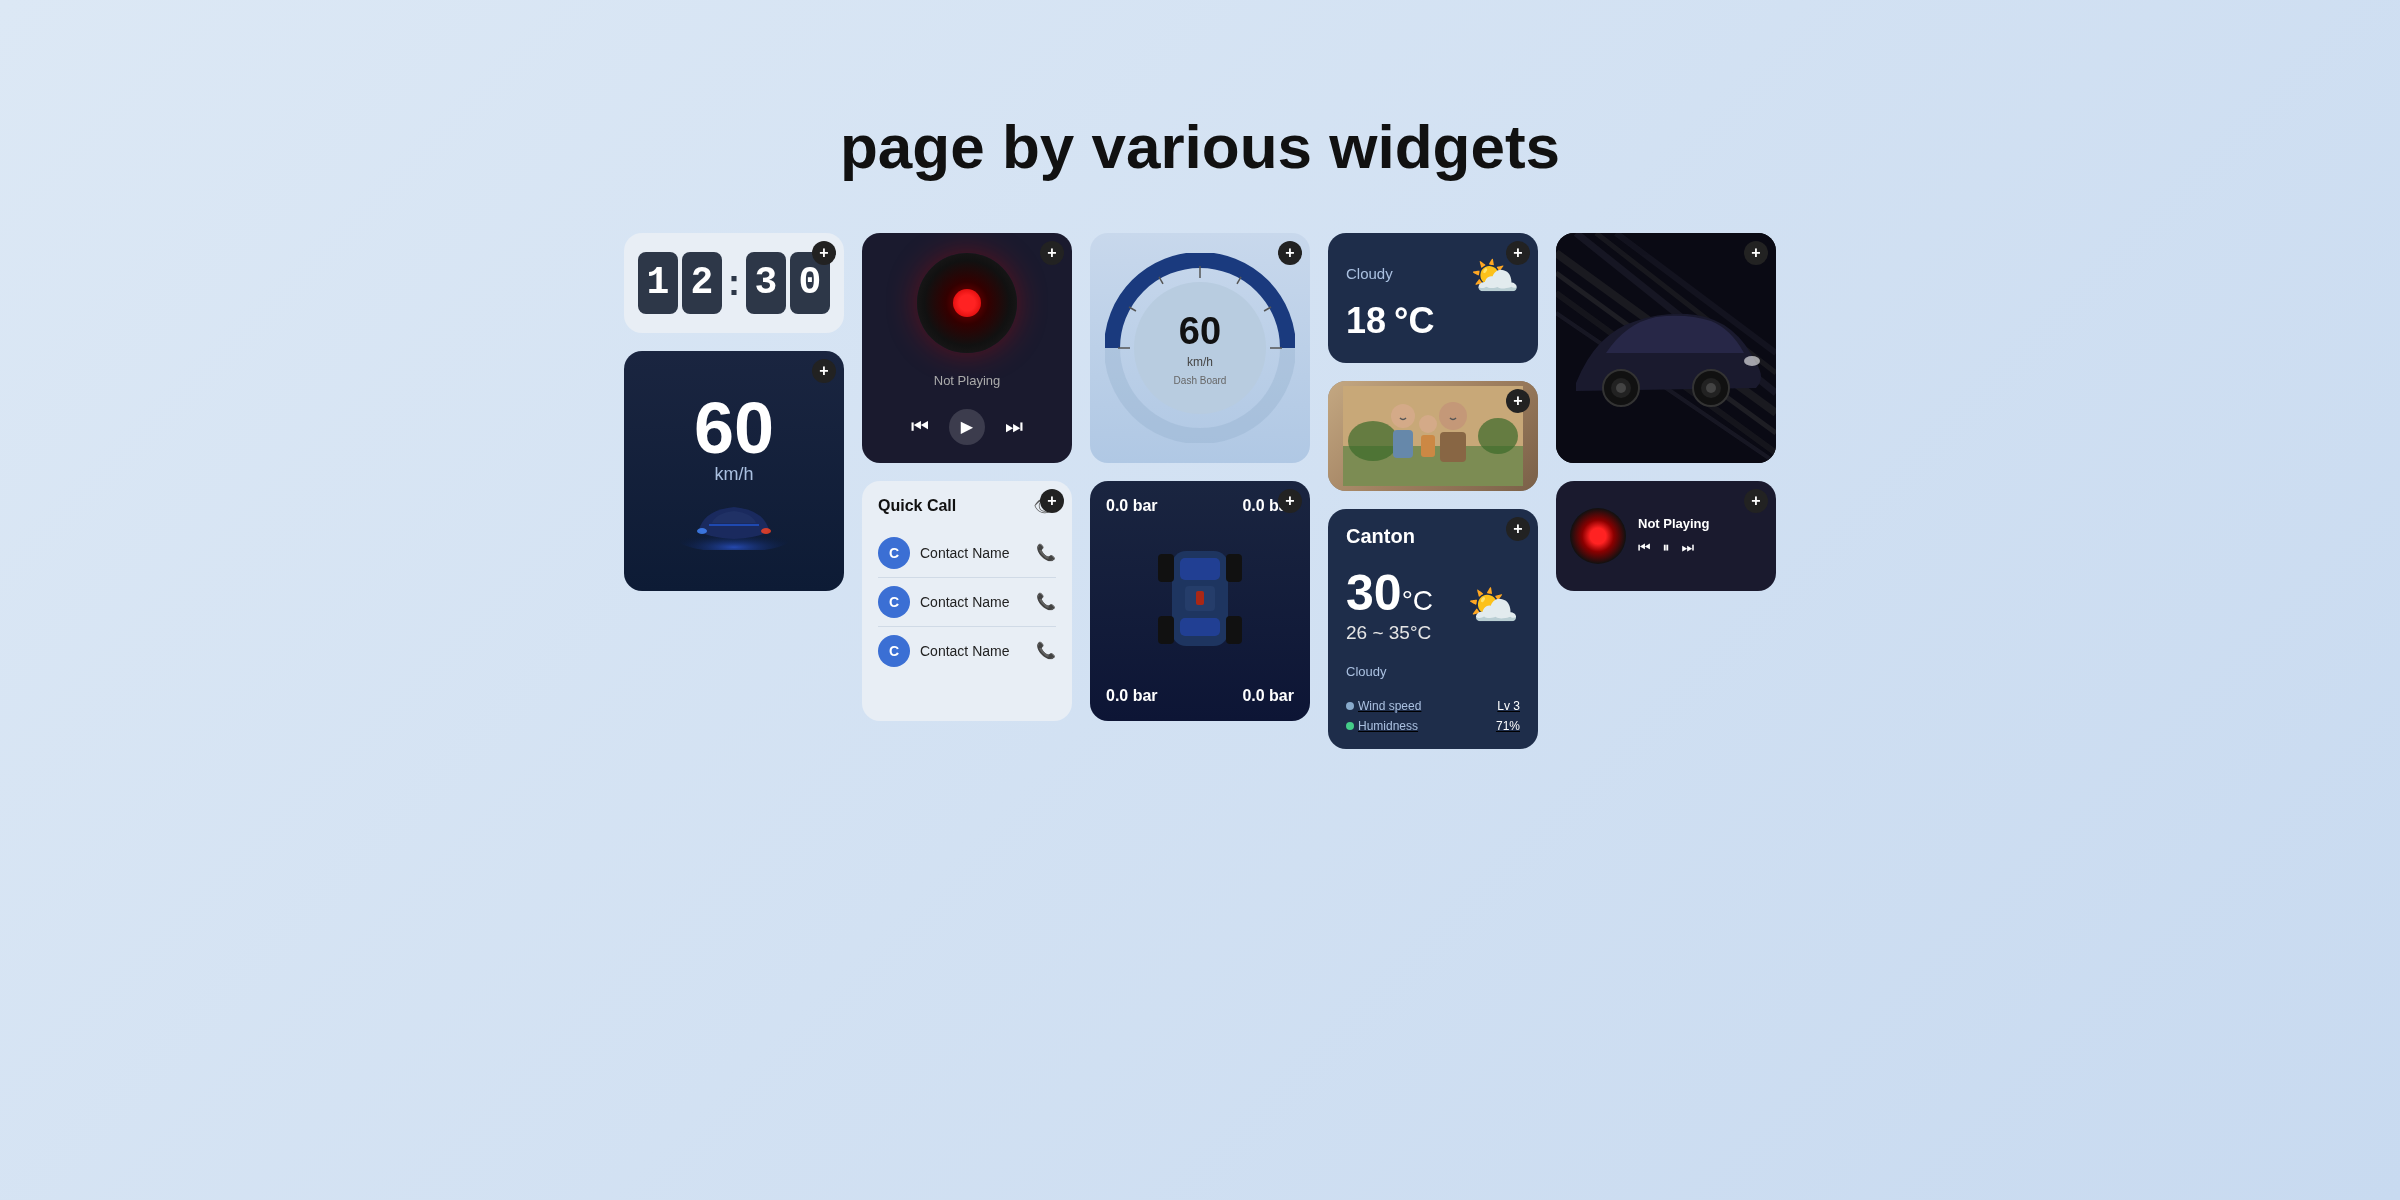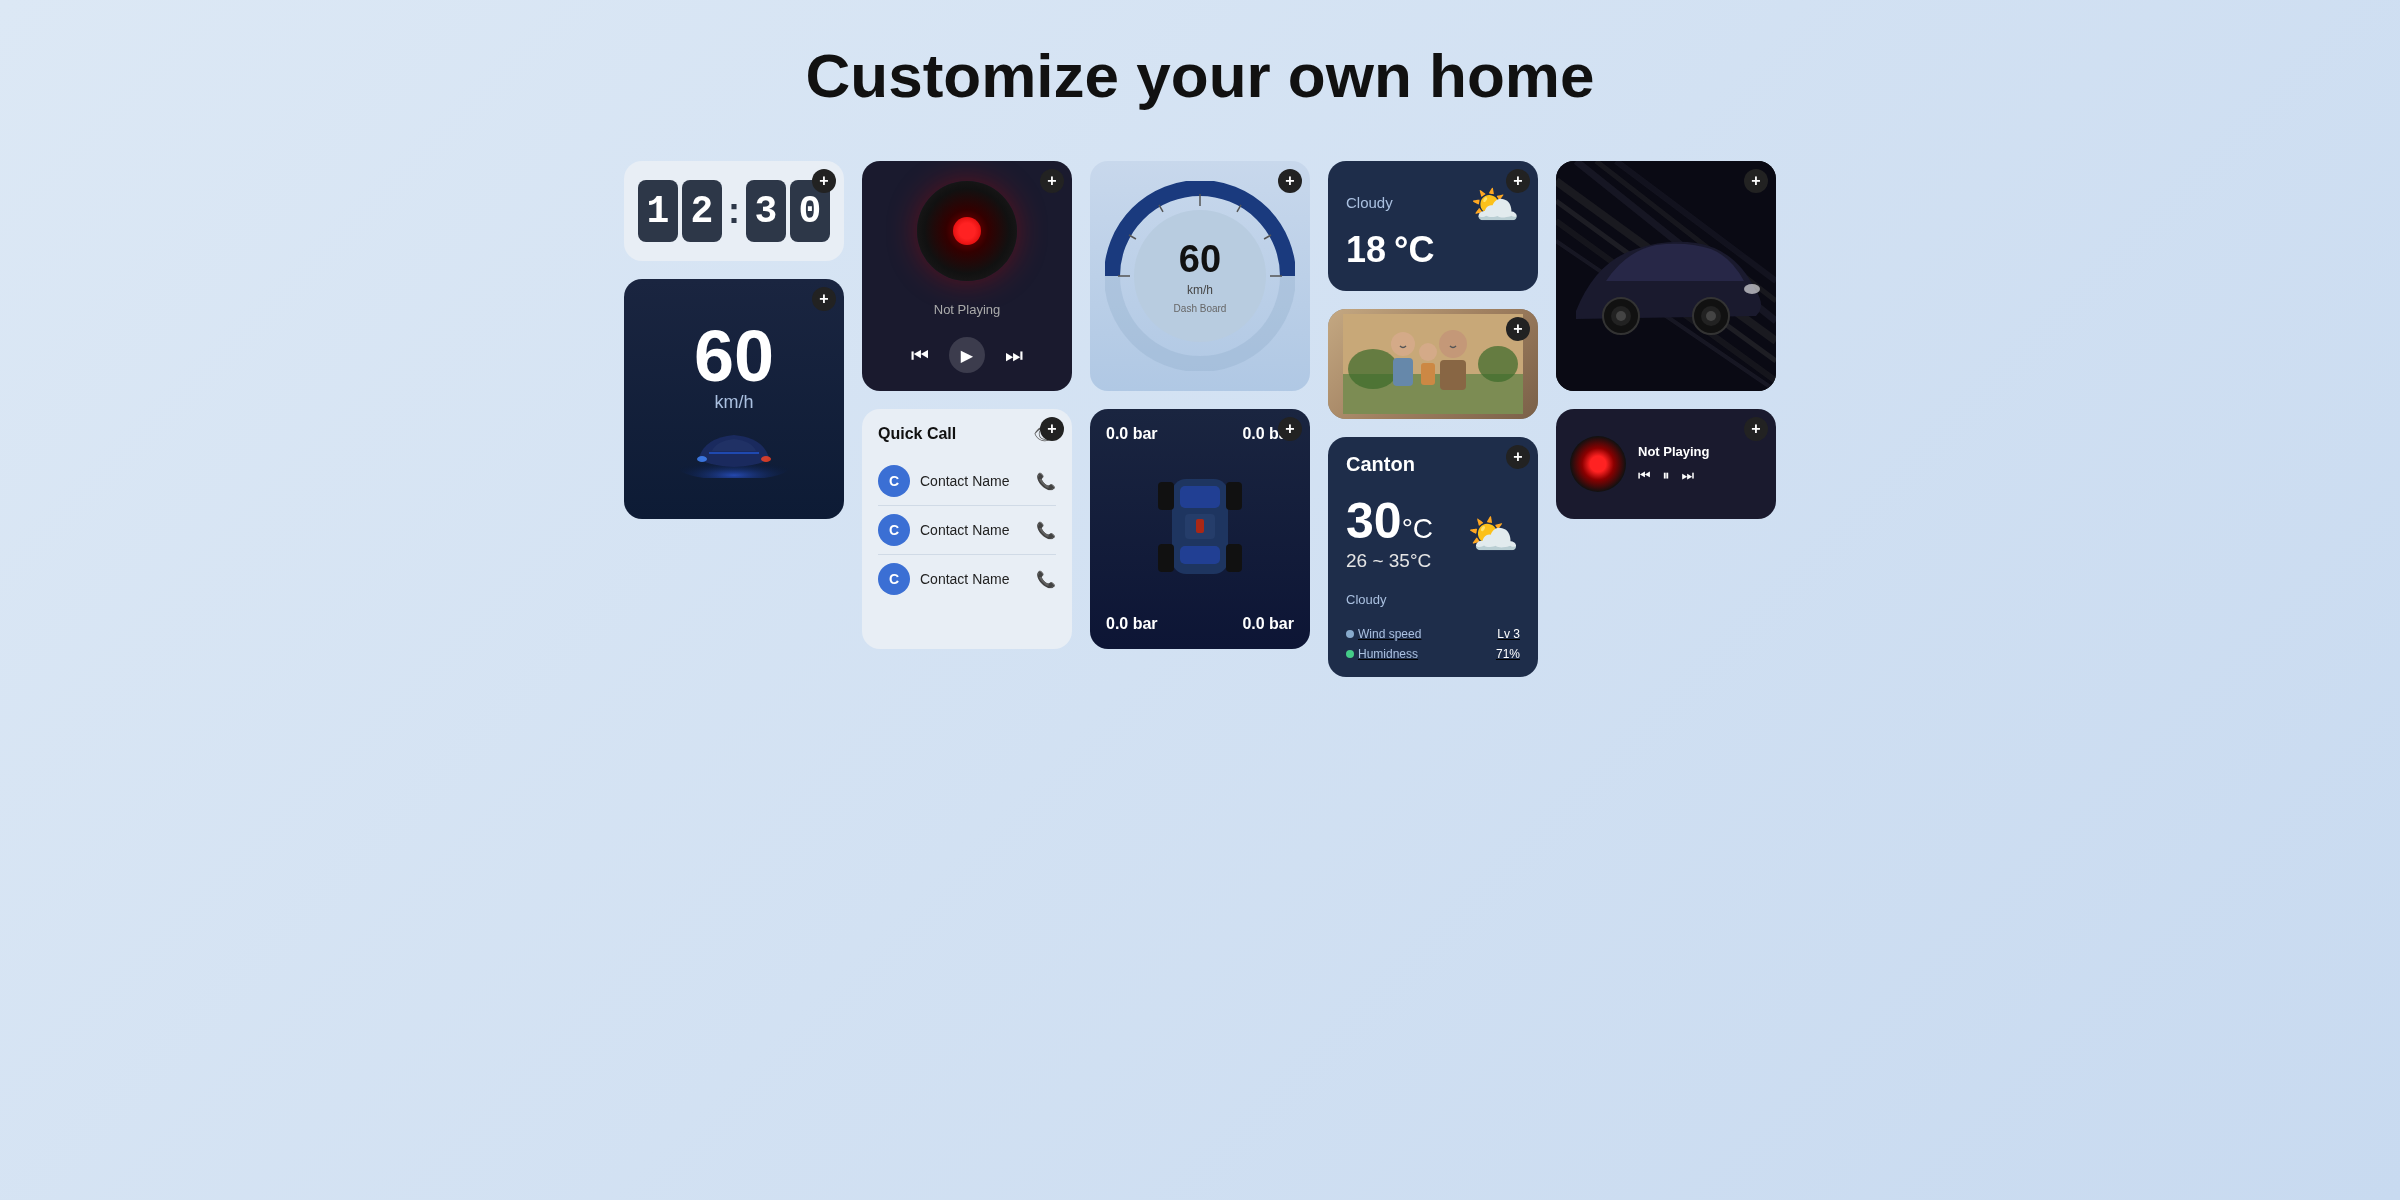--- a/index.html
+++ b/index.html
@@ -382,21 +382,22 @@
       display: flex;
       align-items: center;
       justify-content: center;
       position: relative;
     }
   </style>
 </head>
 <body>
 
 <h1 class="page-title">
-  <span>Customize your own home</span><br>
+  <br>
+  <span>page by various widgets</span>
 </h1>
 
 <div style="display: flex; gap: 18px; align-items: flex-start; flex-wrap: nowrap;">
 
   <div style="display: flex; flex-direction: column; gap: 18px;">
 
     <div class="widget clock-widget" style="width:220px; padding:14px;">
       <div class="add-btn">+</div>
       <div class="clock-digit">1</div>
       <div class="clock-digit">2</div>

